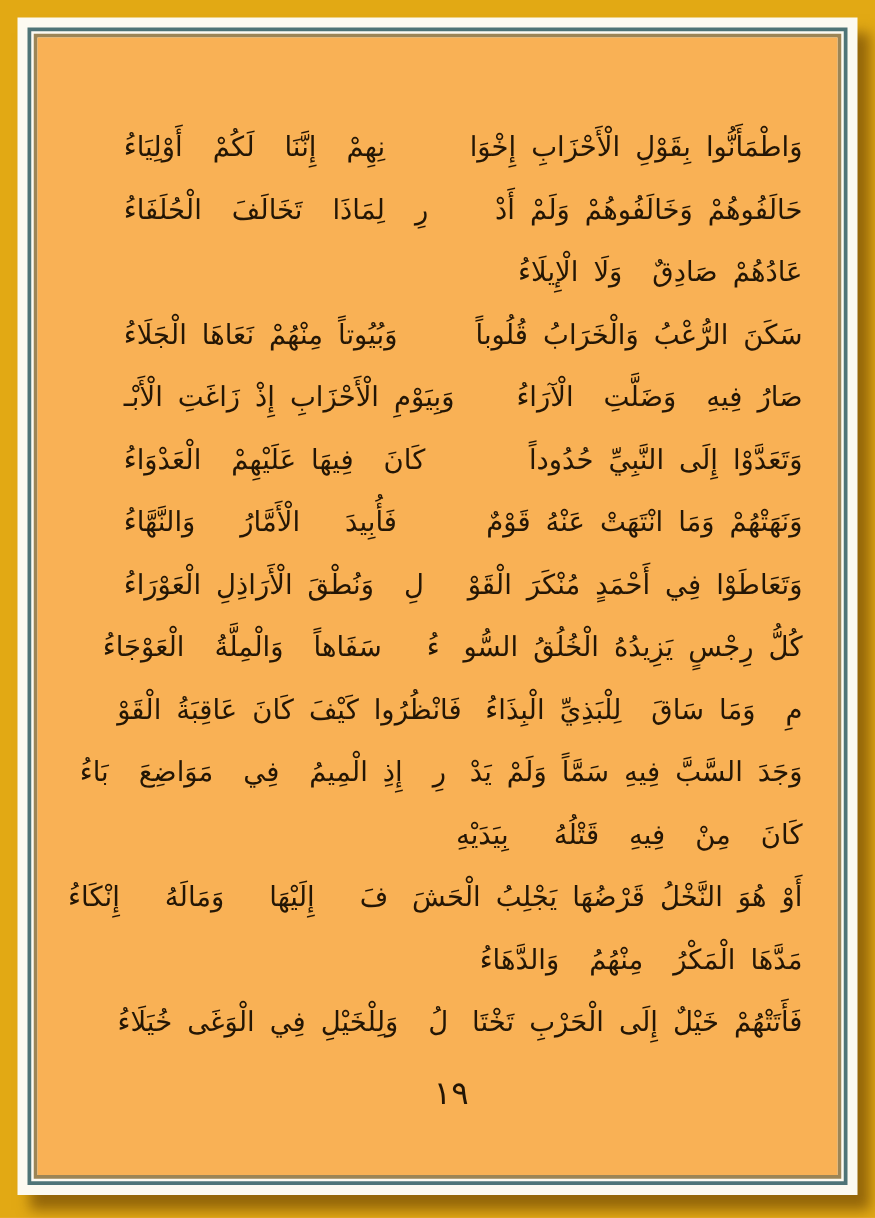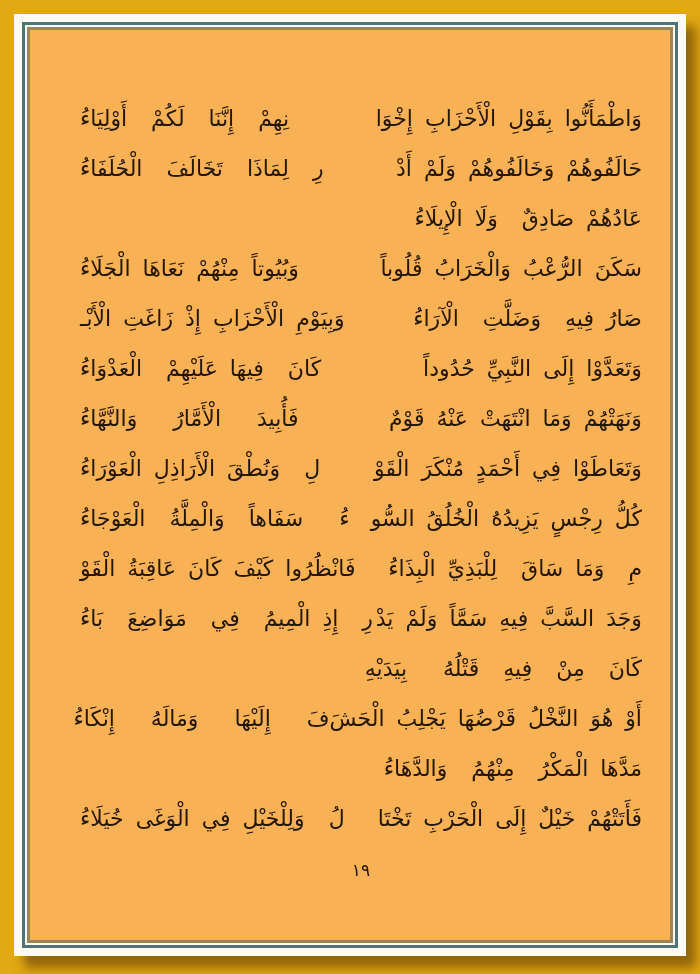--- a/index.html
+++ b/index.html
@@ -37,25 +37,25 @@
   .poem { width: 100%; }
   .verse {
     display: flex;
     justify-content: space-between;
     align-items: baseline;
     height: 50px;
     font-size: 22px;
     line-height: 50px;
     word-spacing: 5px;
   }
-  .hemi { white-space: pre; }
+  .hemi { white-space: pre; margin-left: 19px; }
   .page-number {
     margin-top: 16px;
     text-align: center;
-    font-size: 17px;
+    font-size: 26px;
     letter-spacing: 1px;
   }
 </style>
 </head>
 <body>
 
 <div class="scan-card">
   <div class="frame-teal">
     <div class="frame-olive">
       <div class="page">

